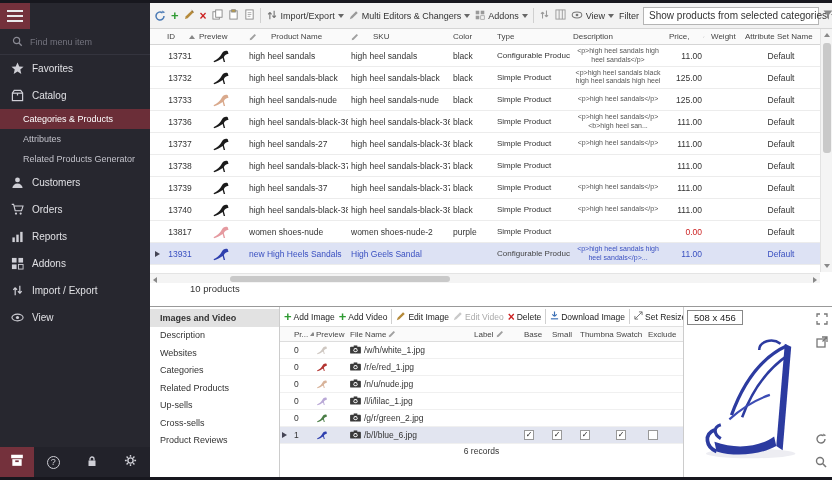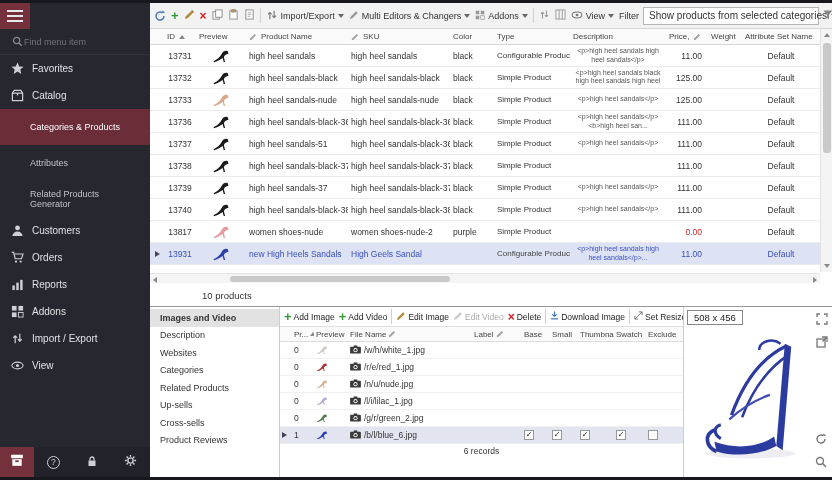--- a/index.html
+++ b/index.html
@@ -6,23 +6,23 @@
   html,body { width: 832px; height: 480px; overflow: hidden; }
   body { font-family: "Liberation Sans", sans-serif; background: #fff; }
 
   .screen { width: 832px; height: 480px; border-top: 3px solid #17171e; border-bottom: 3px solid #17171e; display: flex; position: relative; background: #fff; }
 
   
   .sidebar { width: 150px; flex: none; background: #27272f; color: #d6d6db; position: relative; overflow: hidden; }
   .sb-top { height: 26px; display: flex; }
   .hamburger { width: 30px; height: 26px; background: #74313c; display: flex; flex-direction: column; justify-content: center; gap: 3px; padding: 0 7px; cursor: pointer; }
   .hamburger i { display: block; height: 2px; background: #e9e9ec; }
-  .sb-search { height: 26px; display: flex; align-items: center; padding: 0 10px; border-bottom: 1px solid #34343e; color: #73737e; font-size: 9px; cursor: text; }
+  .sb-search { height: 26px; display: flex; align-items: center; gap: 6px; padding: 0 10px; border-bottom: 1px solid #34343e; color: #73737e; font-size: 9px; cursor: text; }
   .sb-item { height: 27px; display: flex; align-items: center; gap: 8px; padding: 0 10px; font-size: 10px; cursor: pointer; color: #e0e0e4; }
-  .sb-item.sub { height: 36px; padding-left: 30px; font-size: 9px; color: #c2c2ca; }
+  .sb-item.sub { height: 20px; padding-left: 23px; font-size: 9px; color: #c2c2ca; }
   .sb-item.sub.active { background: #6b2e38; color: #fff; }
   .sb-icon { width: 14px; height: 14px; flex: none; display: inline-flex; align-items: center; justify-content: center; }
   .sb-bottom { position: absolute; bottom: 0; left: 0; right: 0; height: 30px; display: flex; align-items: center; background: #22222a; }
   .sb-save { width: 34px; height: 30px; background: #74313c; display: flex; align-items: center; justify-content: center; cursor: pointer; }
   .sb-bicon { flex: 1; display: flex; justify-content: center; align-items: center; color: #cfcfd6; cursor: pointer; }
   .qmark { width: 13px; height: 13px; border: 1.3px solid #cfcfd6; border-radius: 50%; font-size: 9px; display: flex; align-items: center; justify-content: center; color: #cfcfd6; }
 
   
   .main { flex: 1; min-width: 0; display: flex; flex-direction: column; background: #fff; }
 
@@ -32,21 +32,21 @@
   .car { width: 0; height: 0; border-left: 3px solid transparent; border-right: 3px solid transparent; border-top: 4px solid #666; display: inline-block; }
   .ic-plus { color: #2f9b33; font-weight: bold; font-size: 13px; line-height: 10px; }
   .ic-x { color: #cc2222; font-weight: bold; font-size: 12px; line-height: 10px; }
   .tb-right { margin-left: auto; display: flex; align-items: center; gap: 4px; }
   .filter-select { border: 1px solid #b5b5b5; background: #fff; height: 18px; display: inline-flex; align-items: center; gap: 4px; padding: 0 5px; font-size: 10px; width: 176px; justify-content: space-between; cursor: pointer; }
 
   
   .grid-area { height: 278px; flex: none; position: relative; border-bottom: 1px solid #999; }
   :root { --cols: 14px 32px 50px 102px 102px 44px 76px 96px 42px 34px 1fr; }
   .grid-header { display: grid; grid-template-columns: var(--cols); height: 16px; align-items: center; background: #fafafa; border-bottom: 1px solid #d5d5d5; font-size: 8px; color: #444; width: calc(100% - 12px); }
-  .gh-cell { padding: 0 3px; overflow: hidden; white-space: nowrap; display: flex; align-items: center; gap: 4px; }
+  .gh-cell { padding: 0 3px; overflow: hidden; white-space: nowrap; display: flex; align-items: center; gap: 14px; }
   .grid-body { height: 228px; width: calc(100% - 12px); overflow: hidden; }
   .grid-row { display: grid; grid-template-columns: var(--cols); height: 22px; align-items: center; border-bottom: 1px solid #ececec; font-size: 8.5px; color: #333; cursor: pointer; }
   .grid-row.selected { background: #dde2f4; color: #3a50c0; }
   .cell { padding: 0 3px; overflow: hidden; white-space: nowrap; }
   .c-ex { display: flex; justify-content: center; }
   .c-id { text-align: center; }
   .c-prev { display: flex; justify-content: center; align-items: center; }
   .c-type { font-size: 8px; }
   .grid-row.selected .c-type { color: #444; }
   .c-desc { font-size: 7px; color: #555; text-align: center; white-space: normal; line-height: 1.15; max-height: 18px; }
@@ -62,21 +62,21 @@
   .tri-rr { width: 0; height: 0; border-top: 3px solid transparent; border-bottom: 3px solid transparent; border-left: 4px solid #888; display: inline-block; }
 
   .vscroll { position: absolute; right: 0; top: 0; bottom: 34px; width: 12px; background: #f4f4f4; border-left: 1px solid #e2e2e2; cursor: pointer; }
   .vscroll .tri-u { position: absolute; top: 4px; left: 3px; }
   .vscroll .tri-d { position: absolute; bottom: 4px; left: 3px; }
   .vthumb { position: absolute; top: 14px; left: 2px; width: 8px; height: 110px; background: #c9c9c9; border-radius: 3px; }
   .hscroll { height: 10px; width: calc(100% - 12px); background: #f4f4f4; border-top: 1px solid #e4e4e4; position: relative; cursor: pointer; }
   .hscroll .tri-l { position: absolute; left: 3px; top: 2.5px; }
   .hscroll .tri-rr { position: absolute; right: 3px; top: 2.5px; }
   .hthumb { position: absolute; left: 80px; top: 2px; height: 6px; width: 220px; background: #c9c9c9; border-radius: 3px; }
-  .count-bar { height: 24px; display: flex; align-items: center; padding-left: 52px; font-size: 9.5px; color: #333; }
+  .count-bar { height: 24px; display: flex; padding-left: 40px; font-size: 9.5px; color: #333; }
 
   
   .bottom { flex: 1; min-height: 0; display: flex; }
   .tabs { width: 130px; flex: none; border-right: 1px solid #ccc; display: flex; flex-direction: column; padding-top: 2px; background: #fff; }
   .tab { height: 17.5px; display: flex; align-items: center; padding: 0 10px; font-size: 9px; color: #333; cursor: pointer; white-space: nowrap; overflow: hidden; }
   .tab.active { background: #e2e2e2; font-weight: bold; }
 
   .media { flex: 1; min-width: 0; display: flex; flex-direction: column; border-right: 1px solid #ccc; }
   .media-toolbar { height: 20px; flex: none; display: flex; align-items: center; gap: 4px; padding: 0 4px; font-size: 8.5px; border-bottom: 1px solid #e0e0e0; color: #222; white-space: nowrap; overflow: hidden; }
   .mbtn { display: inline-flex; align-items: center; gap: 2px; cursor: pointer; }
@@ -445,21 +445,21 @@
             <div class="cell c-attr">Default</div>
           </div>
           <div class="grid-row">
             <div class="cell c-ex"></div>
             <div class="cell c-id">13737</div>
             <div class="cell c-prev">
               <svg viewBox="0 0 24 24" width="18" height="18">
                 <path d="M2 19 C7 17 11 13 13 9 C14.5 5.8 18 4 21 5.5 L22 9 C18.5 9.8 16.5 11.5 15.8 13.5 L17.5 20 L15.6 20 L14.2 14.8 C11 17.2 6.5 19.3 3 20.3 Z" fill="#1b1b1b"></path>
               </svg>
             </div>
-            <div class="cell c-name">high heel sandals-51</div>
+            <div class="cell c-name">high heel sandals-27</div>
             <div class="cell c-sku">high heel sandals-black-36</div>
             <div class="cell">black</div>
             <div class="cell c-type">Simple Product</div>
             <div class="cell c-desc">&lt;p&gt;high heel sandals&lt;/p&gt;</div>
             <div class="cell c-price">111.00</div>
             <div class="cell"></div>
             <div class="cell c-attr">Default</div>
           </div>
           <div class="grid-row">
             <div class="cell c-ex"></div>

